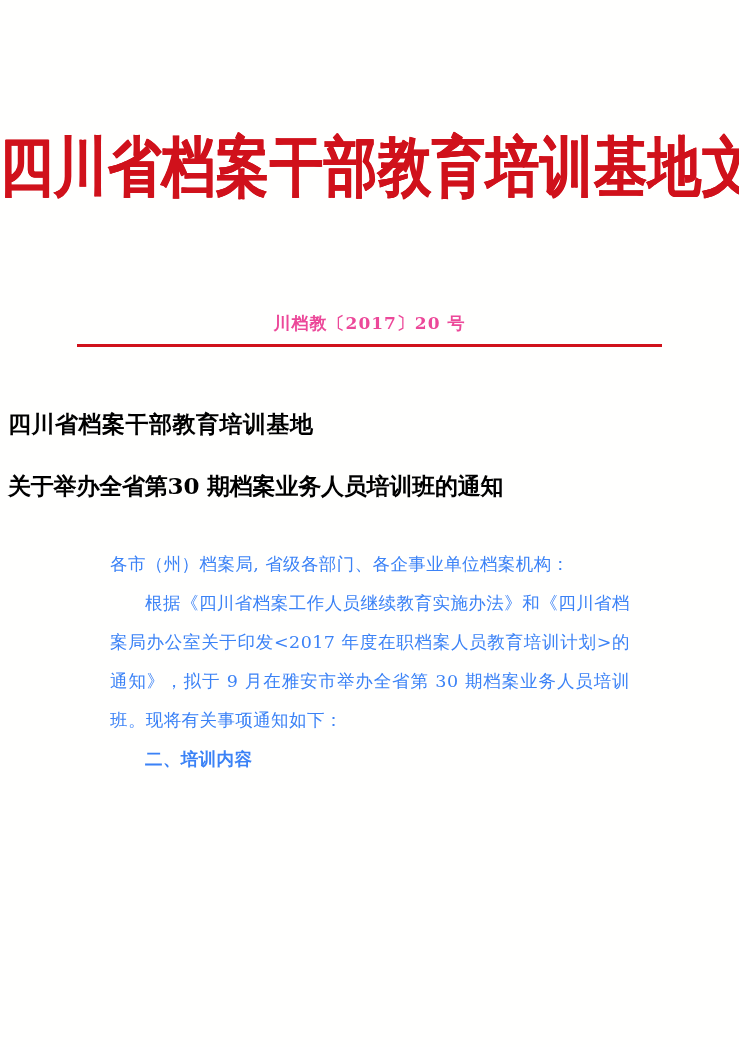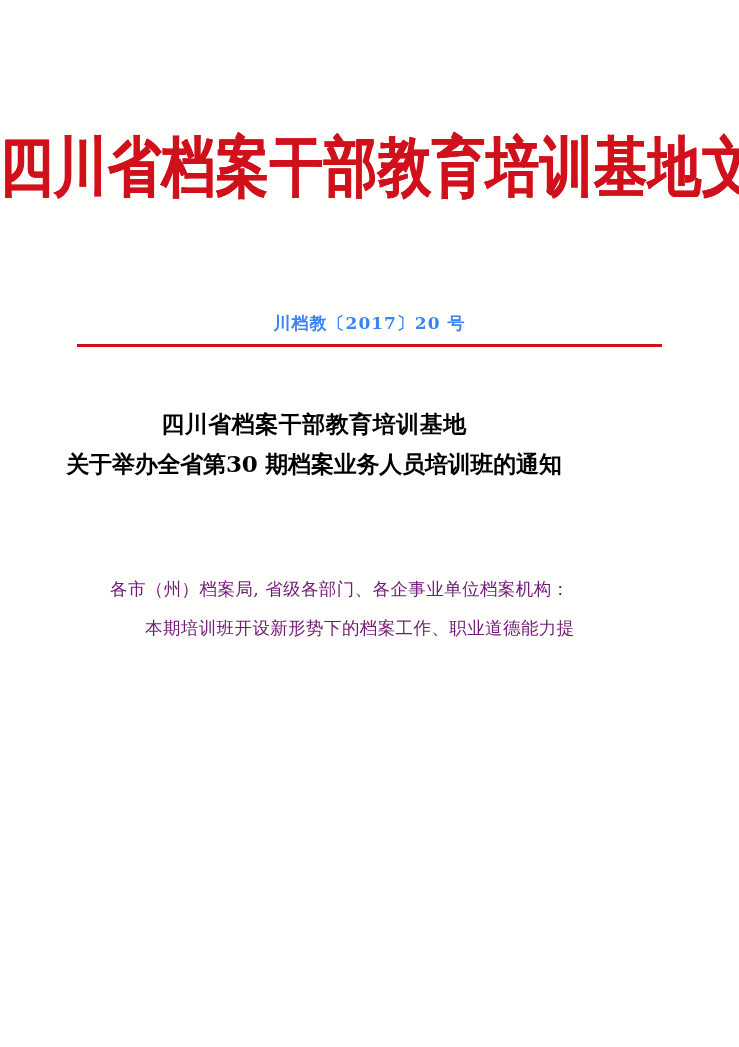--- a/index.html
+++ b/index.html
@@ -46,59 +46,60 @@
   .doc-number {
     position: absolute;
     top: 312px;
     left: 0;
     width: 739px;
     text-align: center;
     font-family: "DejaVu Serif", "Liberation Serif", serif;
     font-size: 17px;
     font-weight: bold;
     letter-spacing: 1px;
-    color: #3b82f6;
+    color: #ec4899;
   }
   
   .red-rule {
     position: absolute;
     top: 344px;
     left: 77px;
     width: 585px;
     height: 3px;
     background: #d0111b;
   }
   
   .doc-title {
     position: absolute;
     top: 404px;
     left: 0;
     width: 628px;
-    text-align: center;
     font-family: "DejaVu Serif", "Liberation Serif", serif;
     font-weight: bold;
     font-size: 23px;
     line-height: 1.75;
     letter-spacing: 0.5px;
     color: #000;
+    padding-left: 8px;
   }
   .doc-title .line2 {
     letter-spacing: -0.2px;
+    margin-top: 22px;
   }
   
   .body-text {
     position: absolute;
-    top: 570px;
+    top: 545px;
     left: 110px;
     width: 520px;
     font-family: "DejaVu Serif", "Liberation Serif", serif;
     font-size: 17.5px;
     line-height: 2.23;
     letter-spacing: 0.4px;
-    color: #701a75;
+    color: #3b82f6;
     text-align: justify;
   }
   .body-text p {
     margin: 0;
   }
   .indent {
     text-indent: 2em;
   }
   .sub-head {
     font-weight: bold;
@@ -118,16 +119,17 @@
 
   <div class="red-rule"></div>
 
   <div class="doc-title">
     <div class="line1">四川省档案干部教育培训基地</div>
     <div class="line2">关于举办全省第30 期档案业务人员培训班的通知</div>
   </div>
 
   <div class="body-text">
     <p>各市（州）档案局, 省级各部门、各企事业单位档案机构：</p>
-    <p class="indent">本期培训班开设新形势下的档案工作、职业道德能力提</p>
+    <p class="indent">根据《四川省档案工作人员继续教育实施办法》和《四川省档案局办公室关于印发&lt;2017 年度在职档案人员教育培训计划&gt;的通知》，拟于 9 月在雅安市举办全省第 30 期档案业务人员培训班。现将有关事项通知如下：</p>
+    <p class="sub-head">二、培训内容</p>
   </div>
 
 </div>
 
 </body></html>

